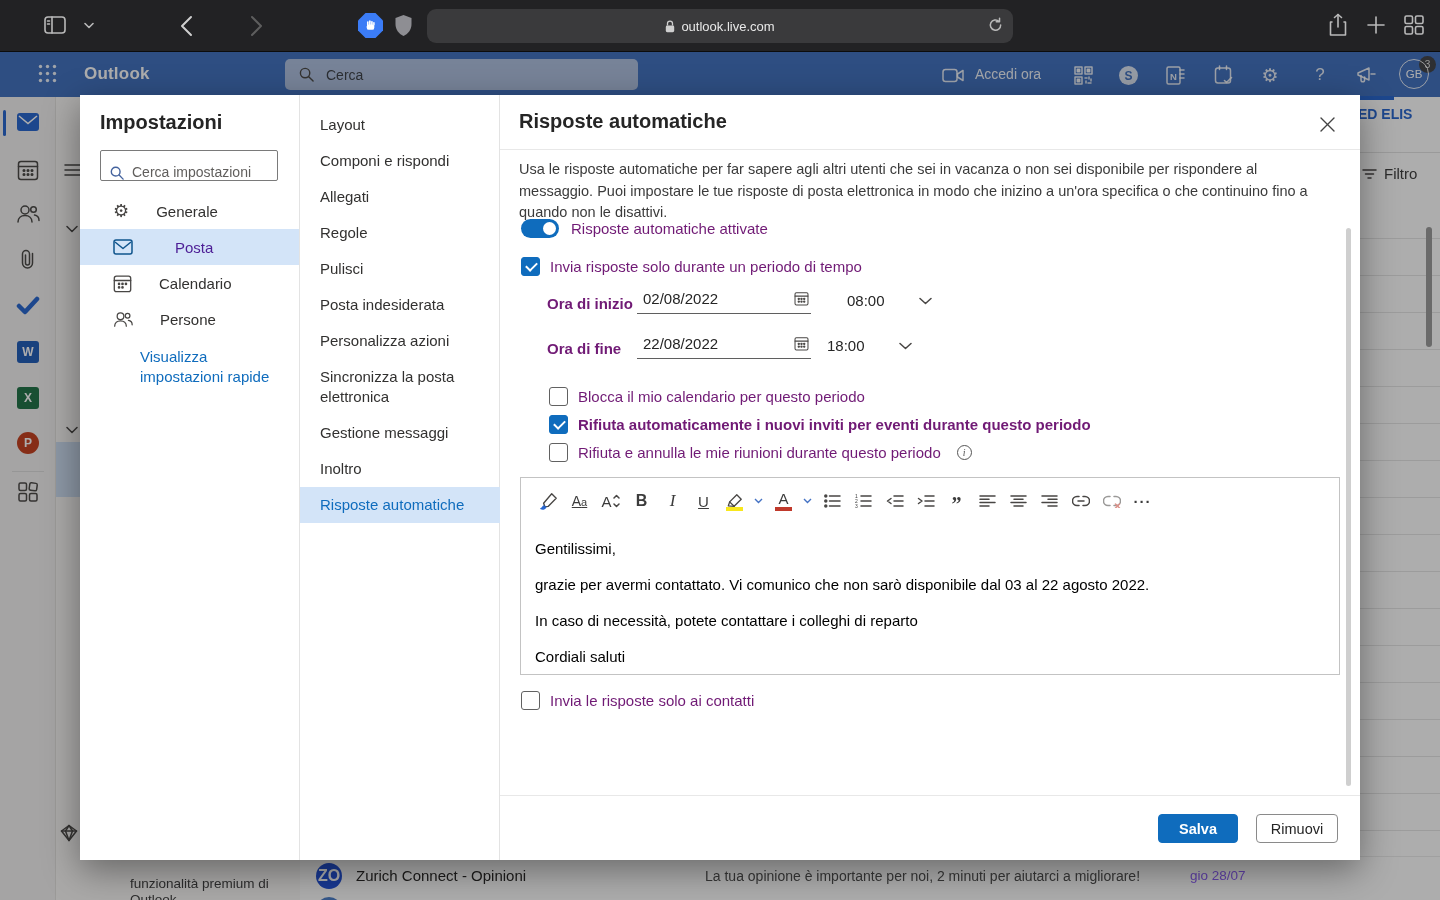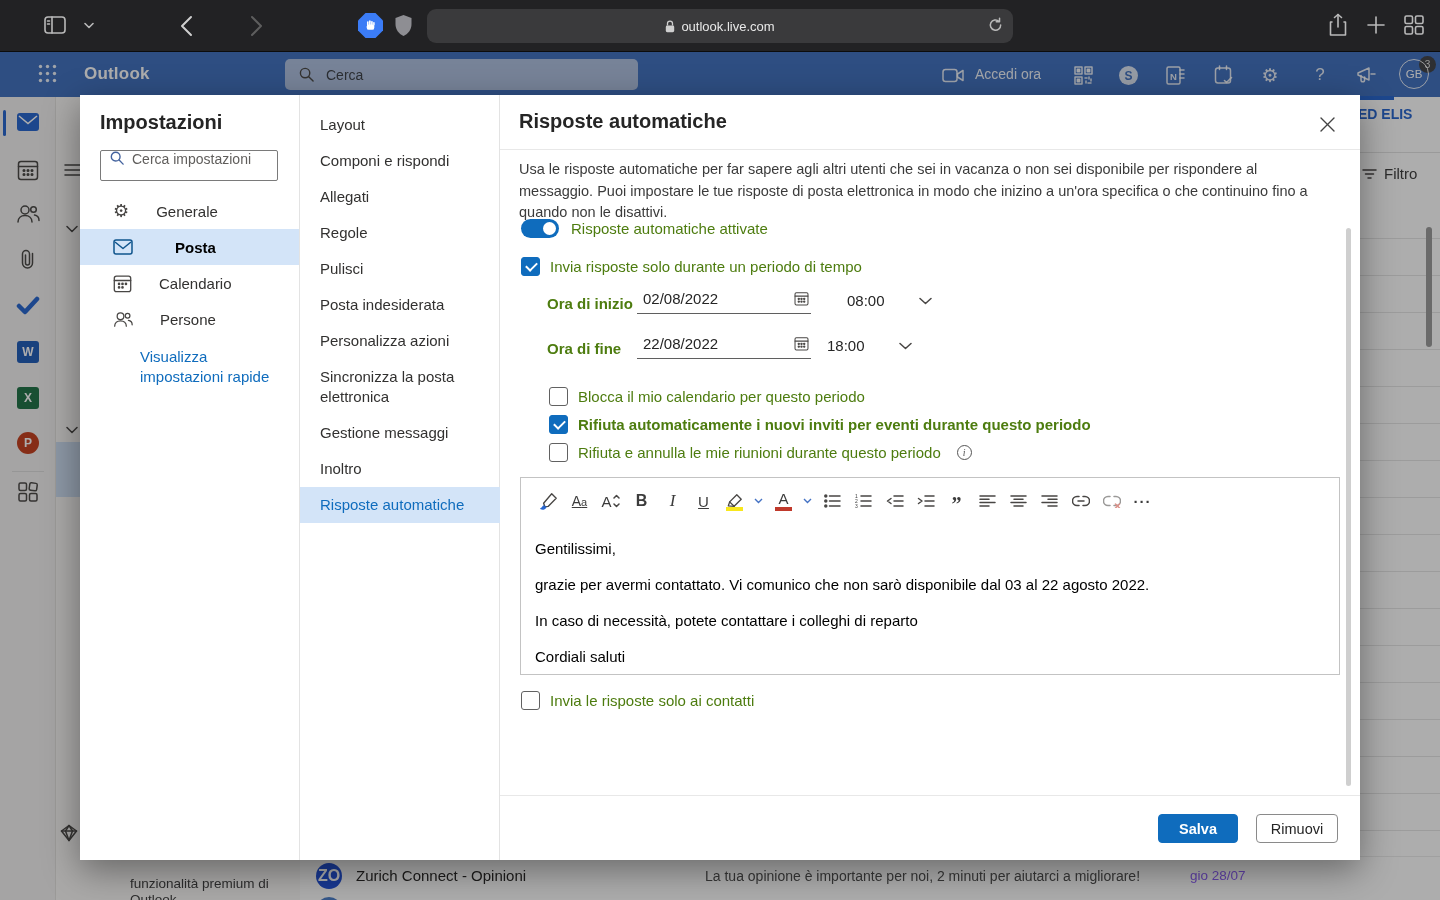--- a/index.html
+++ b/index.html
@@ -40,46 +40,46 @@
       background:repeating-linear-gradient(to bottom,#ffffff 0 36px,#e6e6e6 36px 37px); }
   .msgrow { position:absolute; left:0; top:759px; width:1140px; height:38px; background:#fff; border-top:1px solid #ececec; }
   .av { border-radius:50%; color:#fff; font-weight:700; display:flex; align-items:center; justify-content:center; }
 
   .dim { position:absolute; left:0; top:0; width:1440px; height:848px; background:rgba(15,15,15,.34); z-index:5; }
 
   
   .dialog { position:absolute; left:80px; top:43px; width:1280px; height:765px; background:#fff; z-index:10; box-shadow:0 10px 34px rgba(0,0,0,.4); }
   .vline { position:absolute; top:0; width:1px; height:765px; background:#e3e3e3; }
   .dlg-title { position:absolute; left:20px; top:16px; font-size:20px; font-weight:700; color:#252525; }
-  .setsearch { position:absolute; left:20px; top:55px; width:178px; height:31px; border:1px solid #7a7a7a; border-radius:2px; display:flex; align-items:flex-start; padding-left:9px; gap:8px; }
+  .setsearch { position:absolute; left:20px; top:55px; width:178px; height:31px; border:1px solid #7a7a7a; border-radius:2px; display:flex; align-items:flex-end; padding-left:9px; gap:8px; }
   .setsearch input { border:0; outline:0; font-size:14px; color:#444; width:130px; font-family:inherit; }
   .setsearch input::placeholder { color:#605e5c; }
   .cats { position:absolute; left:0; top:98px; width:219px; }
   .cat { display:flex; align-items:center; height:36px; padding-left:33px; gap:27px; font-size:15px; color:#323130; cursor:pointer; }
-  .cat.sel { background:#d3e4f8; color:#000000; font-weight:700;gap:42px; }
+  .cat.sel { background:#d3e4f8; color:#4c1d95; font-weight:400;gap:42px; }
   .quicklink { position:absolute; left:60px; top:252px; width:150px; font-size:15px; line-height:20px; color:#0f6cbd; cursor:pointer; }
   .snav { position:absolute; left:220px; top:12px; width:200px; }
   .snav-item { padding:8px 10px 8px 20px; font-size:15px; line-height:20px; color:#323130; cursor:pointer; }
   .snav-item.sel { background:#d3e4f8; color:#0f6cbd; }
 
   .main-title { position:absolute; left:439px; top:15px; font-size:20px; font-weight:700; color:#252525; }
   .close-x { position:absolute; left:1234px; top:16px; width:26px; height:26px; display:flex; align-items:center; justify-content:center; cursor:pointer; }
   .hdiv { position:absolute; left:420px; width:860px; height:1px; background:#e8e8e8; }
   .desc { position:absolute; left:439px; top:64px; width:814px; font-size:14.5px; line-height:21.5px; color:#3b3b3b; }
 
   .switch { width:38px; height:19px; border-radius:10px; background:#767676; position:relative; cursor:pointer; }
   .switch.checked { background:#0f6cbd; }
   .switch .knob { position:absolute; top:3px; left:3px; width:13px; height:13px; border-radius:50%; background:#fff; }
   .switch.checked .knob { left:auto; right:3px; }
 
   .cb { width:19px; height:19px; border:1px solid #616161; border-radius:3px; background:#fff; position:relative; flex:none; cursor:pointer; }
   .cb.checked { background:#0f6cbd; border-color:#0f6cbd; }
   .cb.checked::after { content:""; position:absolute; left:4px; top:4px; width:9px; height:5px; border-left:2px solid #fff; border-bottom:2px solid #fff; transform:rotate(-45deg); }
 
-  .lbl15 { font-size:15px; color:#4d7c0f; }
+  .lbl15 { font-size:15px; color:#701a75; }
   .row { position:absolute; display:flex; align-items:center; gap:10px; }
   .ufield { position:absolute; width:174px; border-bottom:1px solid #5f5f5f; display:flex; align-items:center; justify-content:space-between; padding:2px 2px 6px 6px; font-size:15px; color:#252525; cursor:text; }
   .timebox { position:absolute; display:flex; align-items:center; gap:34px; font-size:15px; color:#252525; cursor:pointer; }
 
   .editor { position:absolute; left:440px; top:382px; width:820px; height:198px; border:1px solid #c3c3c3; background:#fff; }
   .toolbar { display:flex; align-items:center; height:46px; padding-left:14px; gap:4px; }
   .ti { width:27px; height:27px; display:flex; align-items:center; justify-content:center; color:#3c3c3c; cursor:pointer; position:relative; flex:none; }
   .ti .glyph { font-size:15px; }
   .chev-sm { width:12px; height:27px; display:flex; align-items:center; justify-content:center; cursor:pointer; margin-right:2px; }
   .bar-under { position:absolute; left:5px; bottom:4px; width:17px; height:4px; }

